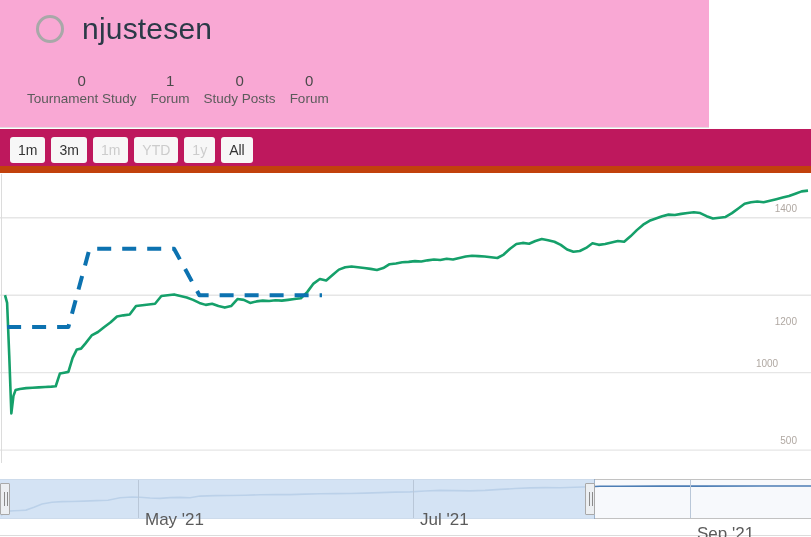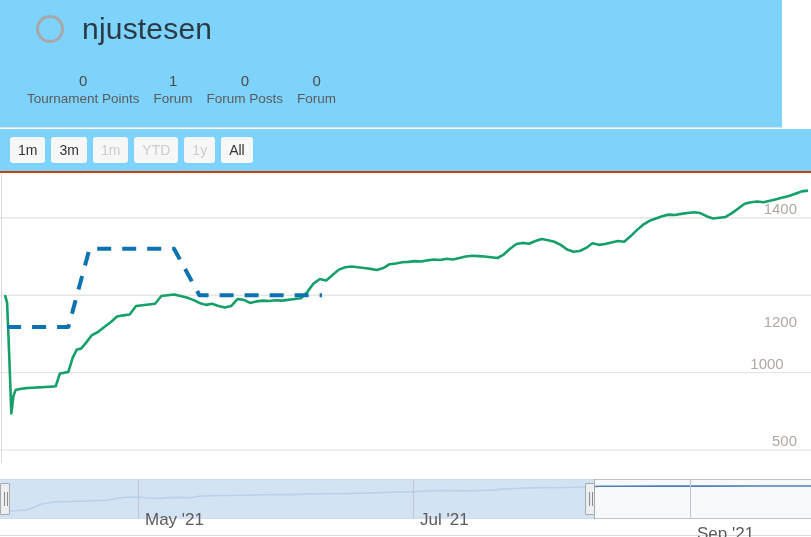--- a/index.html
+++ b/index.html
@@ -12,23 +12,23 @@
     height: 537px;
     font-family: "Liberation Sans", sans-serif;
     overflow: hidden;
     position: relative;
   }
 
   
   .header {
     position: absolute;
     left: 0; top: 0;
-    width: 782px;
+    width: 709px;
     height: 128px;
-    background: #7dd3fc;
+    background: #f9a8d4;
     border-bottom: 1px solid #e0e0e0;
     box-sizing: border-box;
   }
   .user-row {
     position: absolute;
     left: 36px; top: 8px;
     display: flex;
     align-items: center;
     height: 42px;
   }
@@ -71,22 +71,22 @@
     line-height: 18px;
     white-space: nowrap;
   }
 
   
   .rangebar {
     position: absolute;
     left: 0; top: 129px;
     width: 811px;
     height: 44px;
-    background: #7dd3fc;
-    border-bottom: 2px solid #c2410c;
+    background: #be185d;
+    border-bottom: 7px solid #c2410c;
     box-sizing: border-box;
   }
   .range-buttons {
     position: absolute;
     left: 10px; top: 8px;
     display: flex;
     gap: 6px;
   }
   .range-btn {
     min-width: 30px;
@@ -113,21 +113,21 @@
     position: absolute;
     left: 0; top: 174px;
     width: 811px;
     height: 289px;
     background: #ffffff;
   }
   .chart-svg { display: block; }
 
   .ylabel {
     position: absolute;
-    font-size: 15px;
+    font-size: 10px;
     color: #b0a8a2;
     text-align: right;
     width: 60px;
     right: 14px;
     line-height: 14px;
   }
 
   
   .navigator {
     position: absolute;
@@ -203,29 +203,29 @@
 <body>
 
 <div class="header">
   <div class="user-row">
     <div class="avatar-ring"></div>
     <div class="username">njustesen</div>
   </div>
   <div class="stats" id="stats-row">
       <div class="stat">
         <div class="stat-value">0</div>
-        <div class="stat-label">Tournament Points</div>
+        <div class="stat-label">Tournament Study</div>
       </div>
       <div class="stat">
         <div class="stat-value">1</div>
         <div class="stat-label">Forum</div>
       </div>
       <div class="stat">
         <div class="stat-value">0</div>
-        <div class="stat-label">Forum Posts</div>
+        <div class="stat-label">Study Posts</div>
       </div>
       <div class="stat">
         <div class="stat-value">0</div>
         <div class="stat-label">Forum</div>
       </div>
     </div>
 </div>
 
 <div class="rangebar">
   <div class="range-buttons" id="range-buttons">

